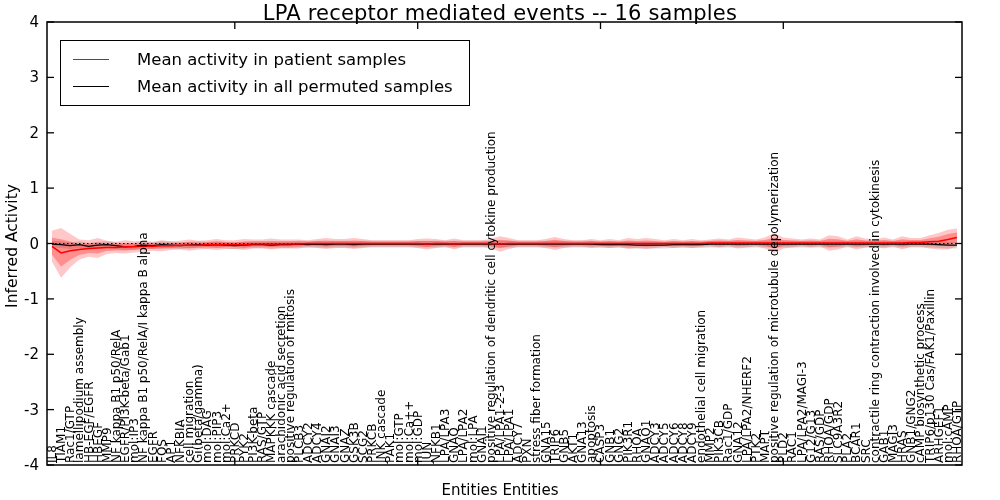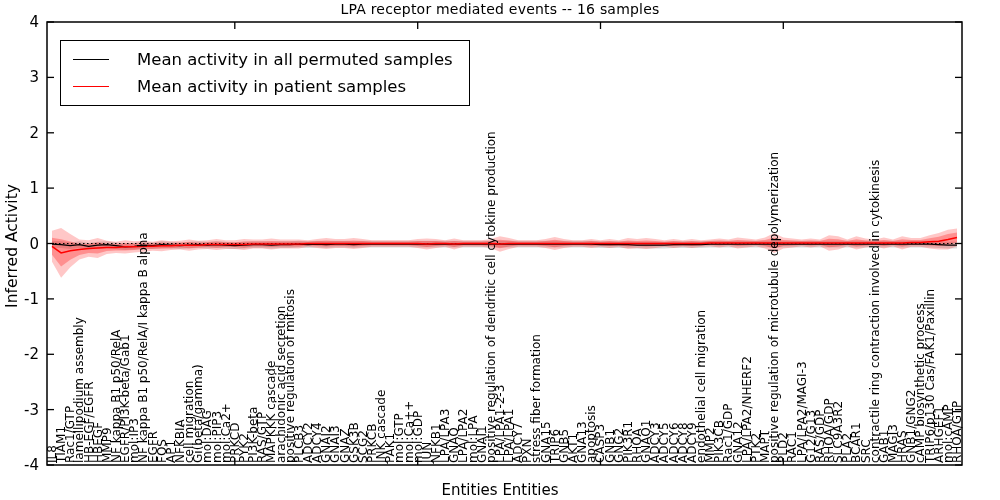--- a/index.html
+++ b/index.html
@@ -1,19 +1,19 @@
 <!DOCTYPE html>
 <html><head>
 <meta charset="utf-8">
 <style>
   html,body{margin:0;padding:0;background:#fff;}
   .figure{position:relative;width:1000px;height:500px;background:#ffffff;
           font-family:"DejaVu Sans","Liberation Sans",sans-serif;overflow:hidden;color:#000;}
   .chart-title{position:absolute;top:1px;left:0;width:100%;text-align:center;
-               font-size:14px;letter-spacing:0.2px;border-radius:10px;}
+               font-size:21px;letter-spacing:0.2px;border-radius:10px;}
   svg.plot{position:absolute;left:0;top:0;}
   .legend{position:absolute;left:60px;top:40px;background:#ffffff;border:1.4px solid #000;
           padding:5px 16px 5px 12px;z-index:6;display:flex;flex-direction:column;justify-content:center;}
   .legend-row{display:flex;align-items:center;height:27px;}
   .swatch{display:inline-block;width:36px;height:0;border-top:1.7px solid #000;margin-right:28px;}
   .swatch.red{border-top-color:#ff0000;}
   .legend-label{font-size:16.5px;white-space:nowrap;}
   .xlabel{position:absolute;bottom:1px;left:0;width:100%;text-align:center;font-size:15px;}
   .ylabel{position:absolute;left:-188px;top:237px;width:400px;height:18px;text-align:center;
           font-size:15.5px;transform:rotate(-90deg);}
@@ -172,24 +172,24 @@
       <div class="ytick" style="top: 179.125px;">1</div>
       <div class="ytick" style="top: 234.5px;">0</div>
       <div class="ytick" style="top: 289.875px;">-1</div>
       <div class="ytick" style="top: 345.25px;">-2</div>
       <div class="ytick" style="top: 400.625px;">-3</div>
       <div class="ytick" style="top: 456px;">-4</div>
     </div>
 
   <div class="legend">
     <div class="legend-row">
+      <span class="swatch red"></span>
+      <span class="legend-label">Mean activity in patient samples</span>
+    </div>
+    <div class="legend-row">
       <span class="swatch"></span>
       <span class="legend-label">Mean activity in all permuted samples</span>
-    </div>
-    <div class="legend-row">
-      <span class="swatch red"></span>
-      <span class="legend-label">Mean activity in patient samples</span>
     </div>
   </div>
 
   <div class="ylabel">Inferred Activity</div>
   <div class="xlabel">Entities Entities</div>
 </div>
 
 </body></html>

